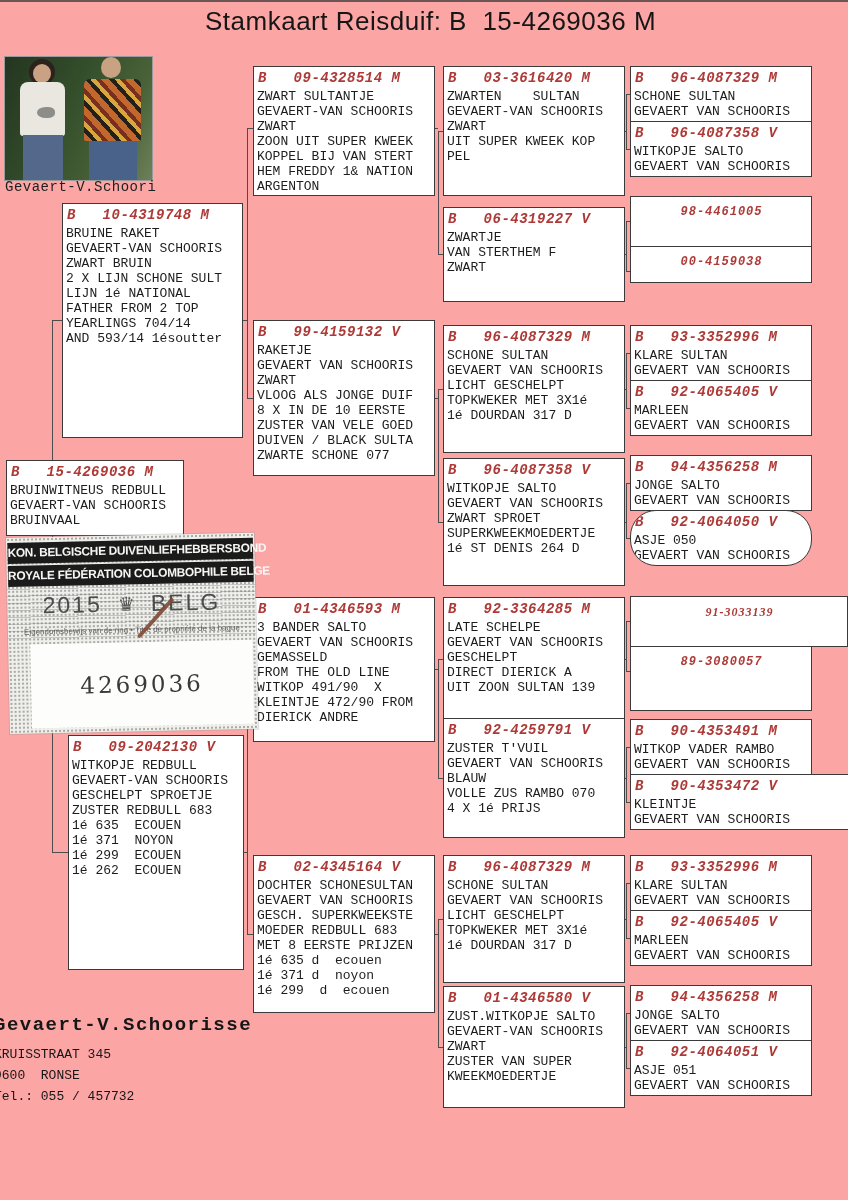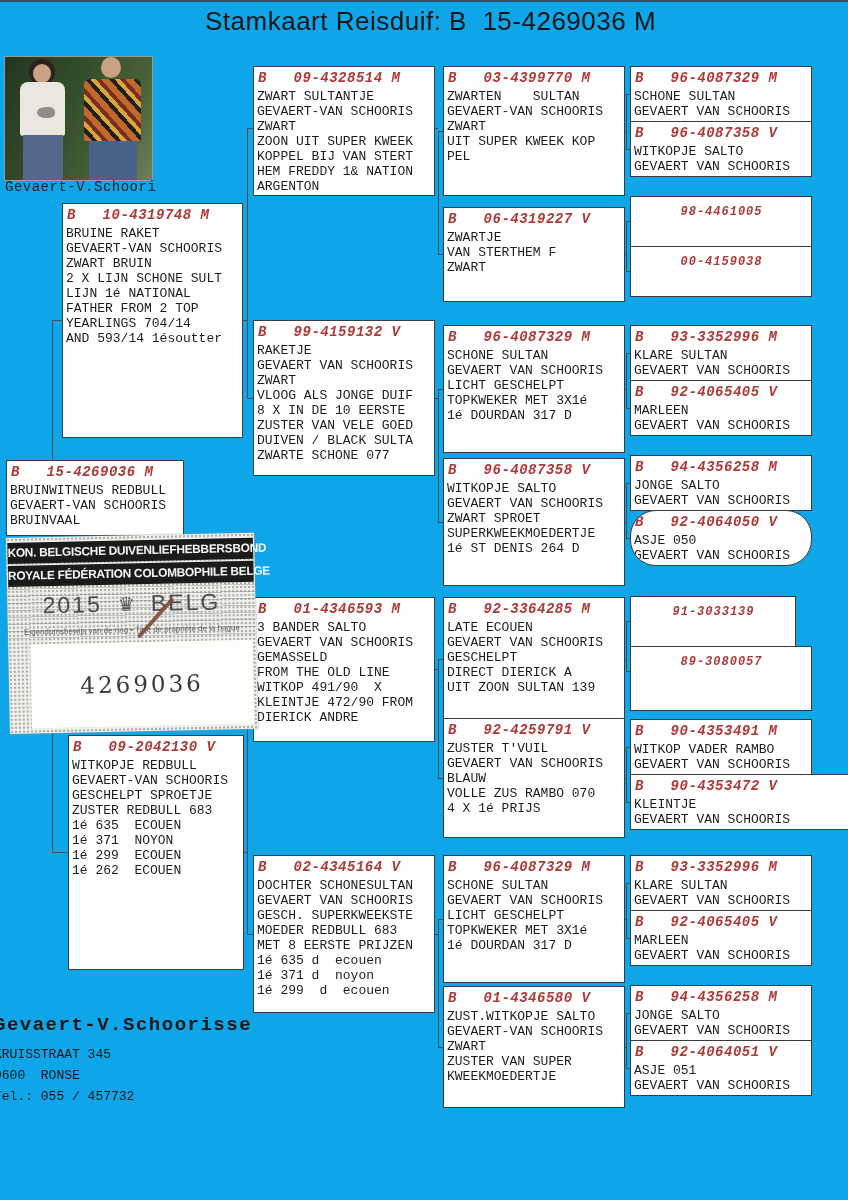--- a/index.html
+++ b/index.html
@@ -1,16 +1,16 @@
 <!DOCTYPE html>
 <html><head>
 <meta charset="utf-8">
 <style>
   html,body{margin:0;padding:0;background:#e8e8e8;}
-  .page{position:relative;width:848px;height:1200px;background:#0ea5e9;overflow:hidden;
+  .page{position:relative;width:848px;height:1200px;background:#fca5a5;overflow:hidden;
         font-family:"Liberation Mono",monospace;}
   .top-edge{position:absolute;left:0;top:0;width:848px;height:2px;background:#3b3b3b;opacity:.75;}
 
   .title{position:absolute;left:205px;top:6px;font-family:"Liberation Sans",sans-serif;
          font-size:26px;font-weight:500;color:#161616;white-space:pre;letter-spacing:.5px;}
 
   
   .photo{position:absolute;left:5px;top:57px;width:147px;height:123px;background:
          linear-gradient(115deg,#243520 0%,#35502c 45%,#4a6238 75%,#6d815a 100%);
          outline:1px solid #9a9a9a;overflow:hidden;}
@@ -213,21 +213,21 @@
         <div class="bline">DOCHTER SCHONESULTAN</div>
         <div class="bline">GEVAERT VAN SCHOORIS</div>
         <div class="bline">GESCH. SUPERKWEEKSTE</div>
         <div class="bline">MOEDER REDBULL 683</div>
         <div class="bline">MET 8 EERSTE PRIJZEN</div>
         <div class="bline">1é 635 d  ecouen</div>
         <div class="bline">1é 371 d  noyon</div>
         <div class="bline">1é 299  d  ecouen</div>
       </div>
       <div class="pbox" style="left: 443px; top: 66px; width: 182px; height: 130px;">
-        <div class="ring">B   03-4399770 M</div>
+        <div class="ring">B   03-3616420 M</div>
         <div class="bline">ZWARTEN    SULTAN</div>
         <div class="bline">GEVAERT-VAN SCHOORIS</div>
         <div class="bline">ZWART</div>
         <div class="bline">UIT SUPER KWEEK KOP</div>
         <div class="bline">PEL</div>
       </div>
       <div class="pbox" style="left: 443px; top: 207px; width: 182px; height: 95px;">
         <div class="ring">B   06-4319227 V</div>
         <div class="bline">ZWARTJE</div>
         <div class="bline">VAN STERTHEM F</div>
@@ -244,21 +244,21 @@
       <div class="pbox" style="left: 443px; top: 458px; width: 182px; height: 128px;">
         <div class="ring">B   96-4087358 V</div>
         <div class="bline">WITKOPJE SALTO</div>
         <div class="bline">GEVAERT VAN SCHOORIS</div>
         <div class="bline">ZWART SPROET</div>
         <div class="bline">SUPERKWEEKMOEDERTJE</div>
         <div class="bline">1é ST DENIS 264 D</div>
       </div>
       <div class="pbox" style="left: 443px; top: 597px; width: 182px; height: 125px;">
         <div class="ring">B   92-3364285 M</div>
-        <div class="bline">LATE ECOUEN</div>
+        <div class="bline">LATE SCHELPE</div>
         <div class="bline">GEVAERT VAN SCHOORIS</div>
         <div class="bline">GESCHELPT</div>
         <div class="bline">DIRECT DIERICK A</div>
         <div class="bline">UIT ZOON SULTAN 139</div>
       </div>
       <div class="pbox" style="left: 443px; top: 718px; width: 182px; height: 120px;">
         <div class="ring">B   92-4259791 V</div>
         <div class="bline">ZUSTER T'VUIL</div>
         <div class="bline">GEVAERT VAN SCHOORIS</div>
         <div class="bline">BLAUW</div>
@@ -287,21 +287,21 @@
         <div class="bline">GEVAERT VAN SCHOORIS</div>
       </div>
       <div class="pbox" style="left: 630px; top: 121px; width: 182px; height: 56px;">
         <div class="ring">B   96-4087358 V</div>
         <div class="bline">WITKOPJE SALTO</div>
         <div class="bline">GEVAERT VAN SCHOORIS</div>
       </div>
       <div class="pbox center" style="left: 630px; top: 196px; width: 182px; height: 51px;">
         <div class="ring">98-4461005</div>
       </div>
-      <div class="pbox center" style="left: 630px; top: 246px; width: 182px; height: 51px;">
+      <div class="pbox center" style="left: 630px; top: 246px; width: 182px; height: 37px;">
         <div class="ring">00-4159038</div>
       </div>
       <div class="pbox" style="left: 630px; top: 325px; width: 182px; height: 56px;">
         <div class="ring">B   93-3352996 M</div>
         <div class="bline">KLARE SULTAN</div>
         <div class="bline">GEVAERT VAN SCHOORIS</div>
       </div>
       <div class="pbox" style="left: 630px; top: 380px; width: 182px; height: 56px;">
         <div class="ring">B   92-4065405 V</div>
         <div class="bline">MARLEEN</div>
@@ -310,21 +310,21 @@
       <div class="pbox" style="left: 630px; top: 455px; width: 182px; height: 56px;">
         <div class="ring">B   94-4356258 M</div>
         <div class="bline">JONGE SALTO</div>
         <div class="bline">GEVAERT VAN SCHOORIS</div>
       </div>
       <div class="pbox" style="left: 630px; top: 510px; width: 182px; height: 56px; border-radius: 26px;">
         <div class="ring">B   92-4064050 V</div>
         <div class="bline">ASJE 050</div>
         <div class="bline">GEVAERT VAN SCHOORIS</div>
       </div>
-      <div class="pbox center" style="left: 630px; top: 596px; width: 166px; height: 51px;">
+      <div class="pbox center" style="left: 630px; top: 596px; width: 218px; height: 51px; font-family: Liberation Serif, serif;">
         <div class="ring">91-3033139</div>
       </div>
       <div class="pbox center" style="left: 630px; top: 646px; width: 182px; height: 65px;">
         <div class="ring">89-3080057</div>
       </div>
       <div class="pbox" style="left: 630px; top: 719px; width: 182px; height: 56px;">
         <div class="ring">B   90-4353491 M</div>
         <div class="bline">WITKOP VADER RAMBO</div>
         <div class="bline">GEVAERT VAN SCHOORIS</div>
       </div>

